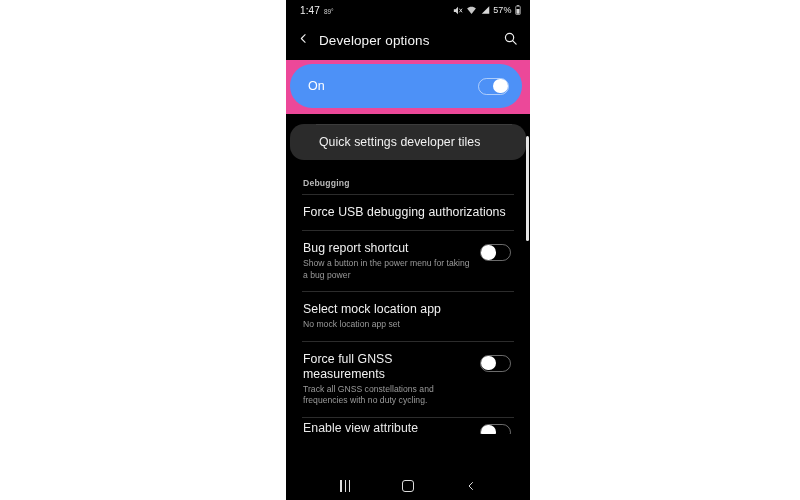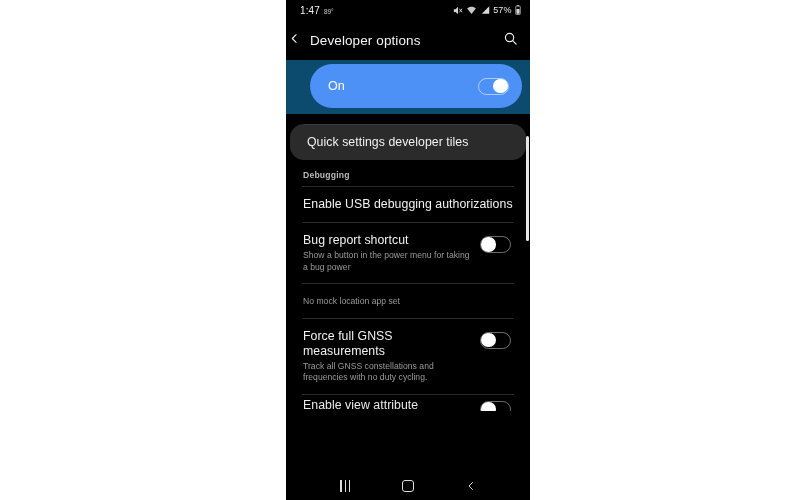--- a/index.html
+++ b/index.html
@@ -29,30 +29,30 @@
   .sb-left { display: flex; align-items: baseline; gap: 4px; }
   .sb-time { color: #f2f2f2; font-size: 10px; letter-spacing: .1px; }
   .sb-temp { color: #cfcfcf; font-size: 6.5px; }
   .sb-right { margin-left: auto; display: flex; align-items: flex-start; gap: 3.5px; }
   .sb-pct { color: #e9e9e9; font-size: 9px; letter-spacing: .1px; }
   .sb-ico { display: block; }
 
   
   .actionbar {
     height: 40px; display: flex; align-items: center;
-    padding: 0 12px 0 2px; background: #000;
+    padding: 0 12px 0 11px; background: #000;
   }
   .ab-title {
     color: #f4f4f4; font-size: 13.5px; margin-left: 9px;
     letter-spacing: .1px; white-space: nowrap;
   }
   .ab-spacer { flex: 1; }
 
   
-  .banner-wrap { padding: 4px 8px 6px 24px; background: #0c4a6e; }
+  .banner-wrap { padding: 4px 8px 6px 4px; background: #ec4899; }
   .banner {
     height: 44px; border-radius: 22px;
     background: #4d91f7;
     display: flex; align-items: center;
     padding: 0 13px 0 18px;
   }
   .banner-label { color: #ffffff; font-size: 12.5px; }
   .banner .sw { margin-left: auto; }
 
   
@@ -71,24 +71,24 @@
   .sw.on .track { border-color: rgba(255,255,255,.55); }
 
   
   .list {
     position: relative;
     background: #000;
     height: 390px;
     overflow: hidden;
   }
   .card-highlight {
-    margin: 0 4px;
+    margin: 8px 4px;
     background: #2b2b2b;
     border-radius: 14px;
-    padding: 0 0 0 0;
+    padding: 0 0 0 12px;
   }
   .card-highlight .divider-top {
     height: 1px; background: #3c3c3c; margin: 10px 14px 0 14px;
   }
 
   .row {
     position: relative;
     padding: 10px 14px 10px 17px;
     display: flex; align-items: flex-start;
   }
@@ -198,39 +198,40 @@
           </div>
         </div>
       </div>
 
       <div class="section-header">Debugging</div>
 
       <div class="hr"></div>
 
       <div class="row">
         <div class="texts">
-          <div class="row-title">Enable USB debugging authorizations</div>
+          <div class="row-title">Force USB debugging authorizations</div>
         </div>
       </div>
       <div class="hr"></div>
 
       <div class="row">
         <div class="texts">
           <div class="row-title">Bug report shortcut</div>
           <div class="row-sub">Show a button in the power menu for taking a bug power</div>
         </div>
         <span class="sw off">
           <span class="track"></span>
           <span class="knob"></span>
         </span>
       </div>
       <div class="hr"></div>
 
       <div class="row">
         <div class="texts">
+          <div class="row-title">Select mock location app</div>
           <div class="row-sub">No mock location app set</div>
         </div>
       </div>
       <div class="hr"></div>
 
       <div class="row">
         <div class="texts">
           <div class="row-title">Force full GNSS measurements</div>
           <div class="row-sub">Track all GNSS constellations and frequencies with no duty cycling.</div>
         </div>

